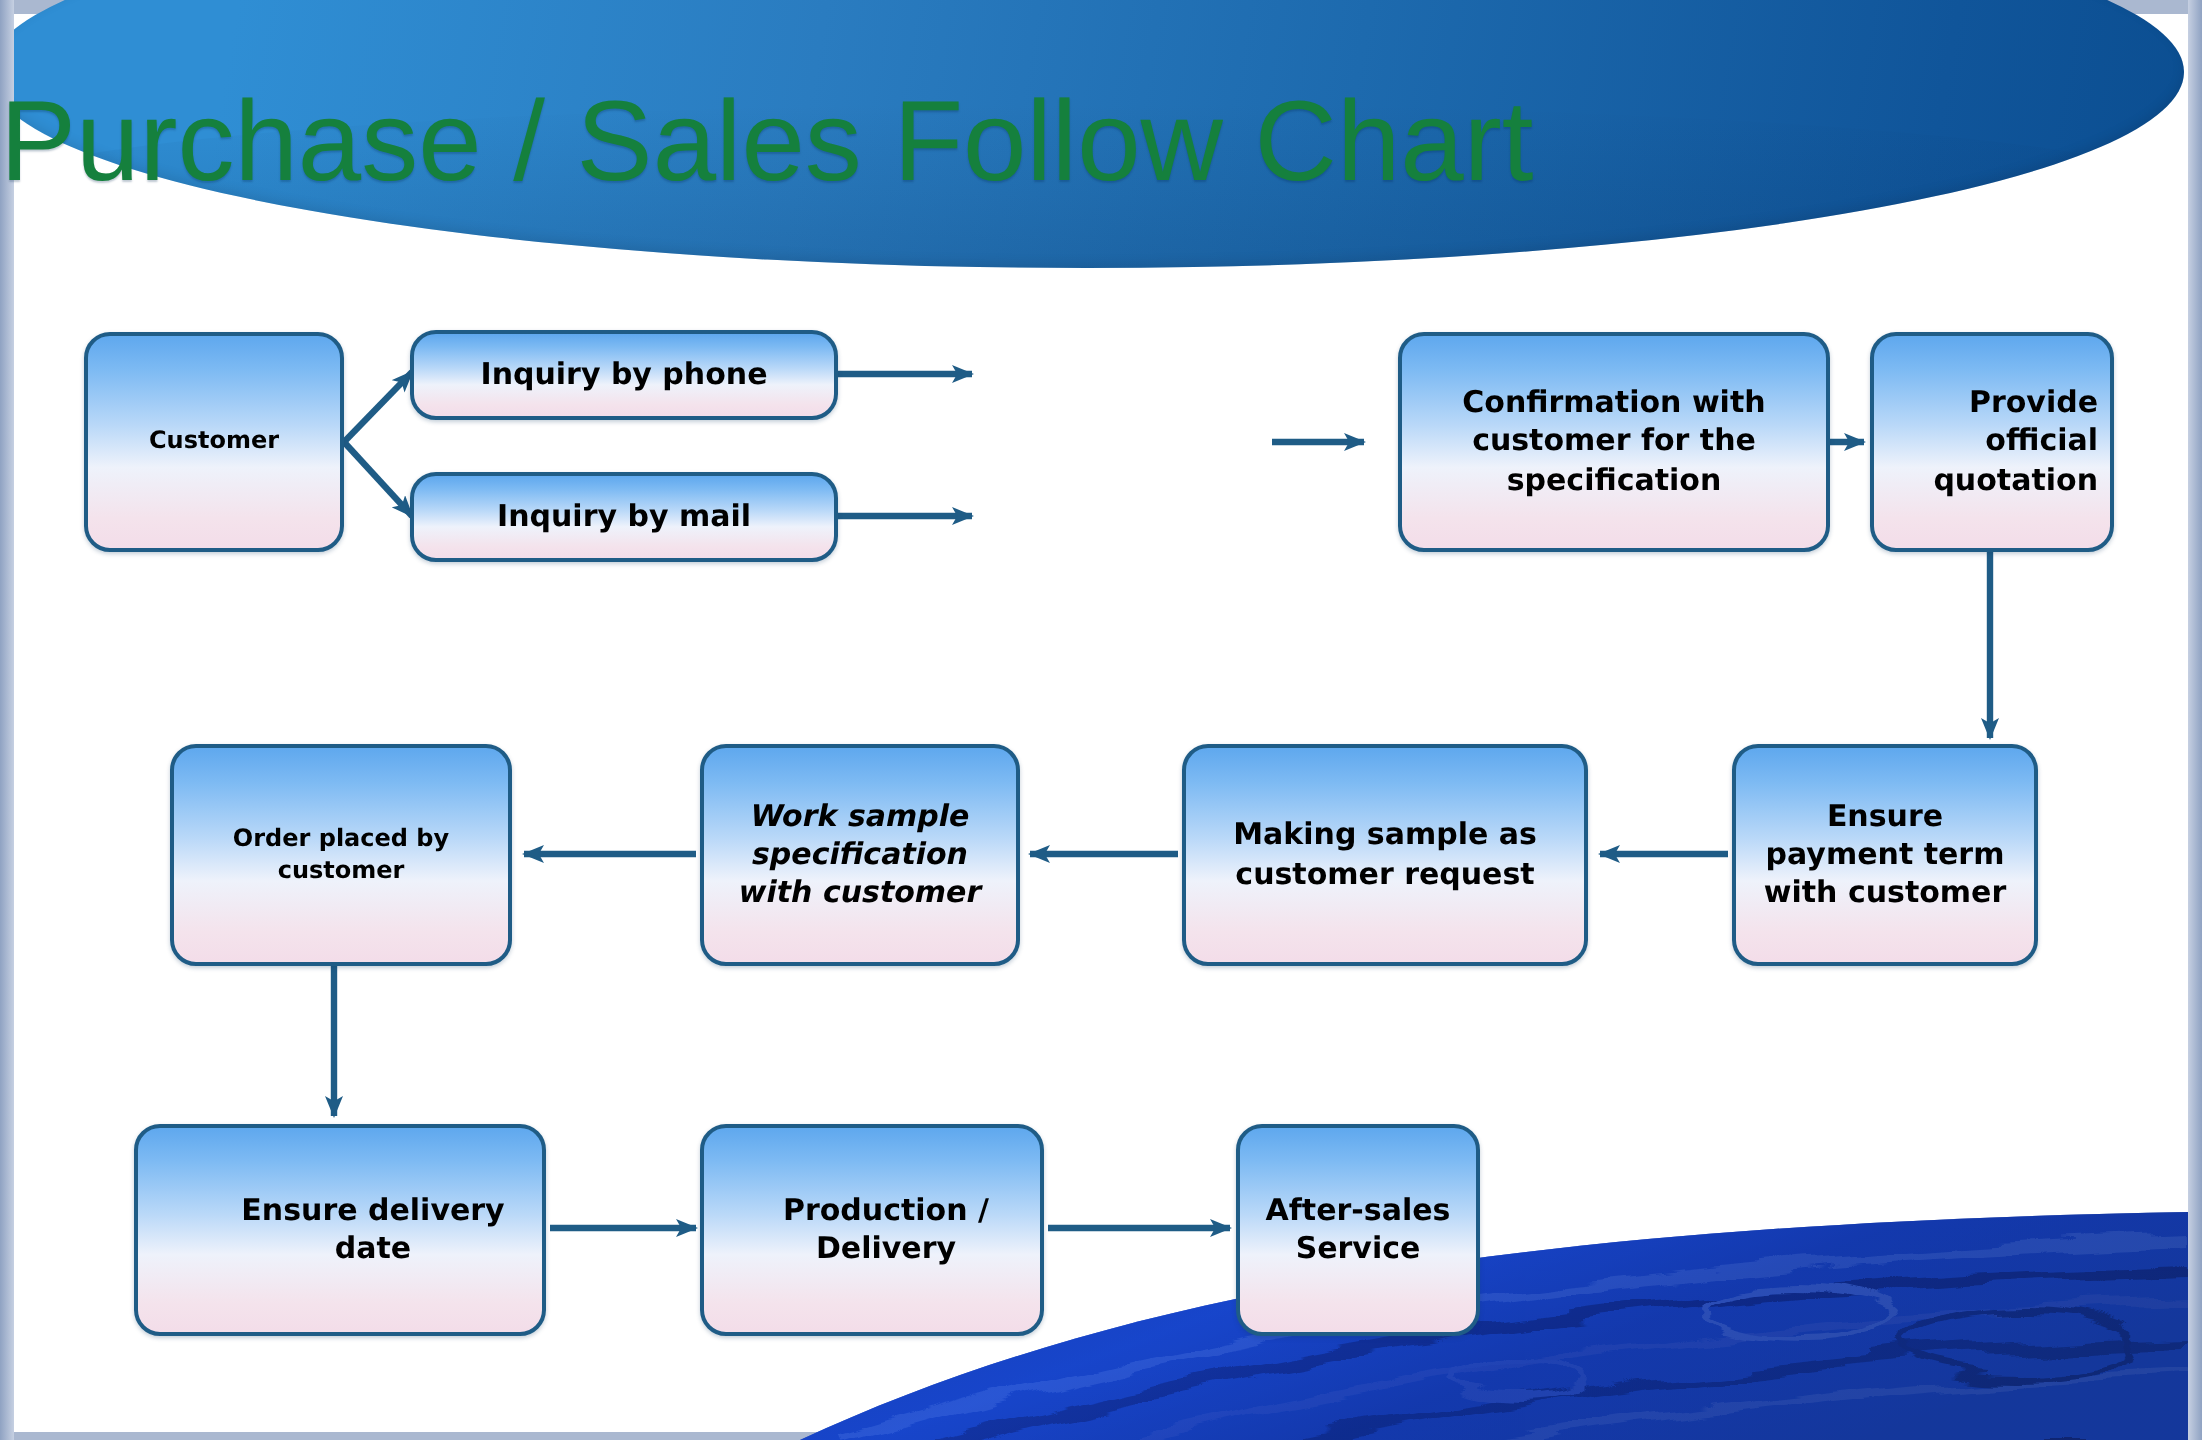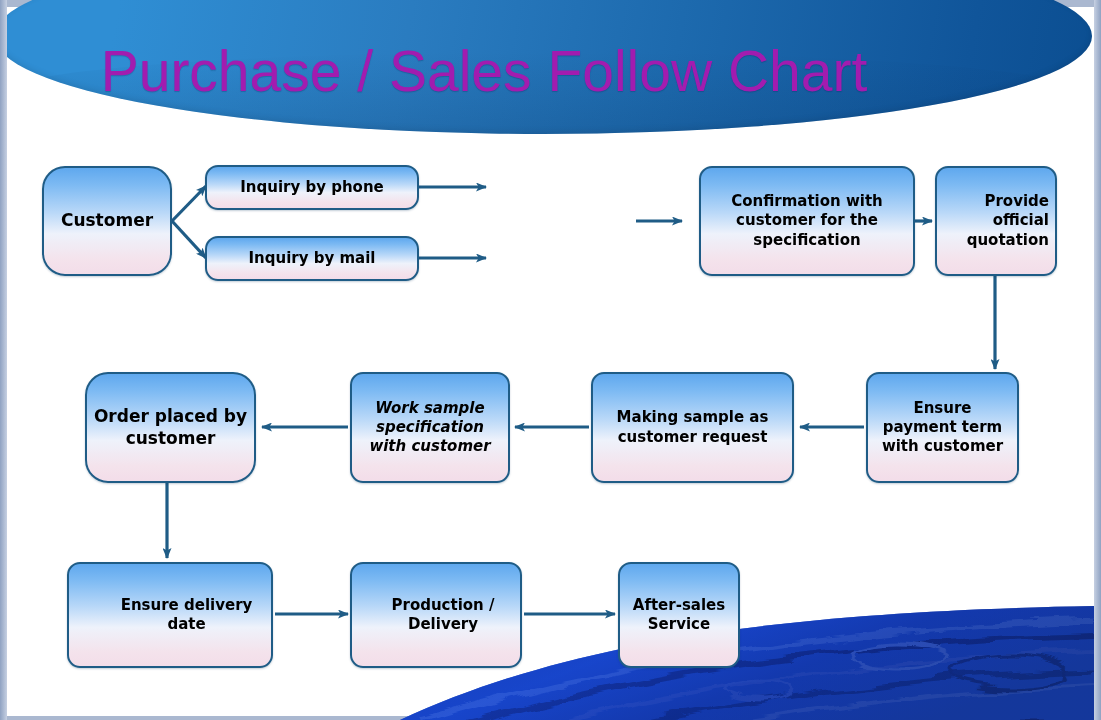--- a/index.html
+++ b/index.html
@@ -60,22 +60,22 @@
     left: 0; right: 0; bottom: -4px;
     height: 44%;
     background: linear-gradient(to bottom, rgba(255,255,255,0.0), rgba(10,55,105,0.22));
     border-radius: 50%;
   }
   .title-text {
     position: absolute;
     left: 0;
     top: 38px;
     width: 968px;
-    text-align: center;
-    color: #a21caf;
+    text-align: left;
+    color: #15803d;
     font-family: "Liberation Sans", sans-serif;
     font-size: 57px;
     font-weight: 400;
     letter-spacing: 0px;
     white-space: nowrap;
     z-index: 5;
     text-shadow: 0 1px 1px rgba(0,40,80,0.25);
   }
 
   
@@ -106,21 +106,21 @@
     text-align: center;
     color: #000000;
     font-family: "DejaVu Sans", sans-serif;
     font-weight: bold;
     font-size: 15px;
     line-height: 1.28;
     padding: 2px 6px;
     box-shadow: 0 1px 2px rgba(20,60,100,0.25);
   }
   .node.small { font-size: 15px; font-style: italic; }
-  .node.lg { font-size: 17px; border-radius: 23px; }
+  .node.lg { font-size: 12px; }
 
   
   .connectors {
     position: absolute;
     left: 0; top: 0;
     width: 1101px; height: 720px;
     pointer-events: none;
   }
 </style>
 </head>

